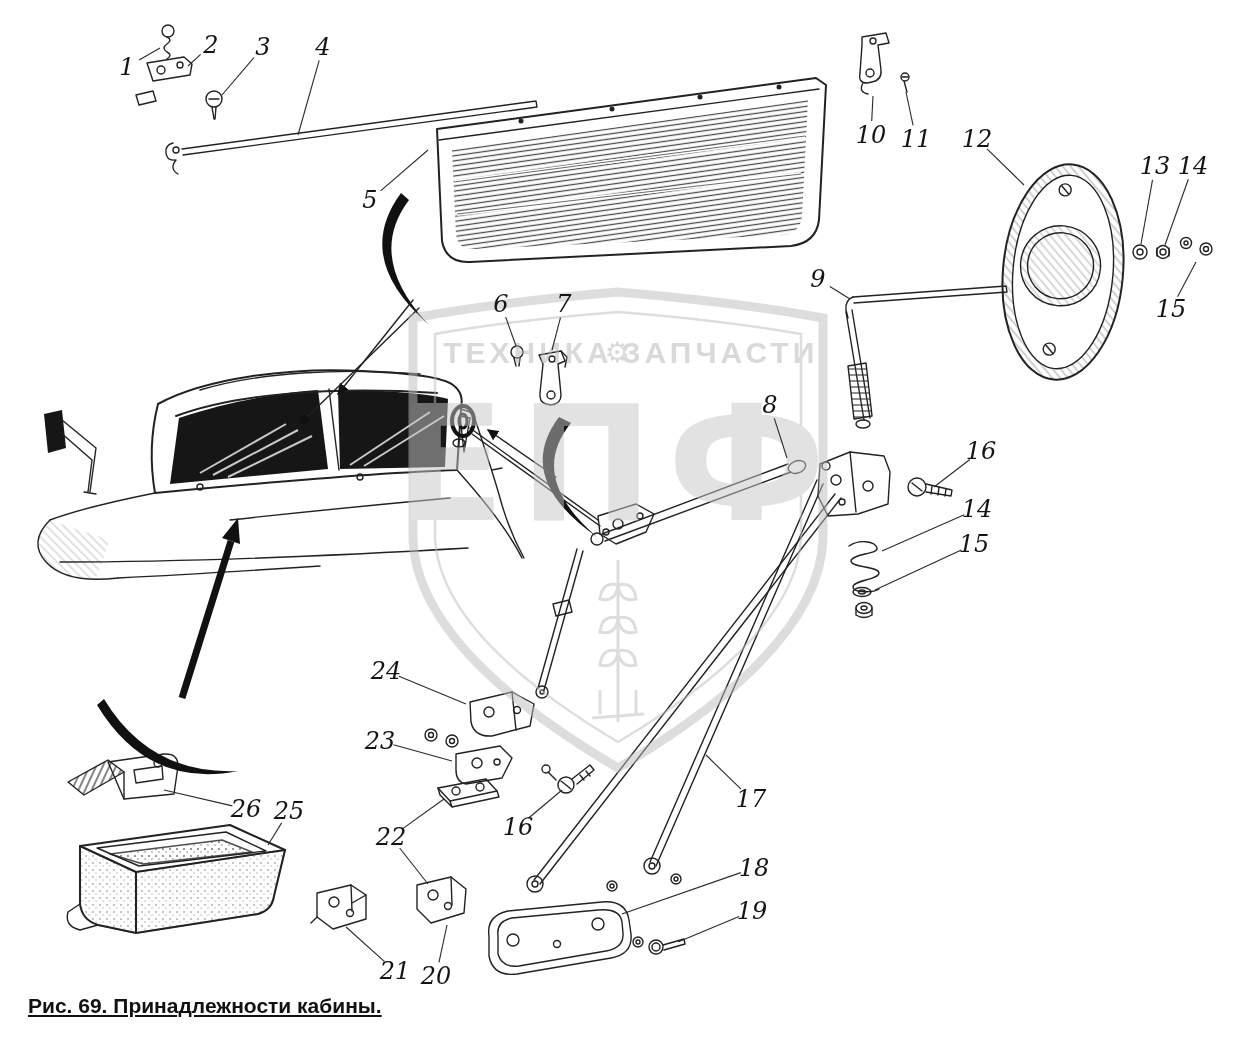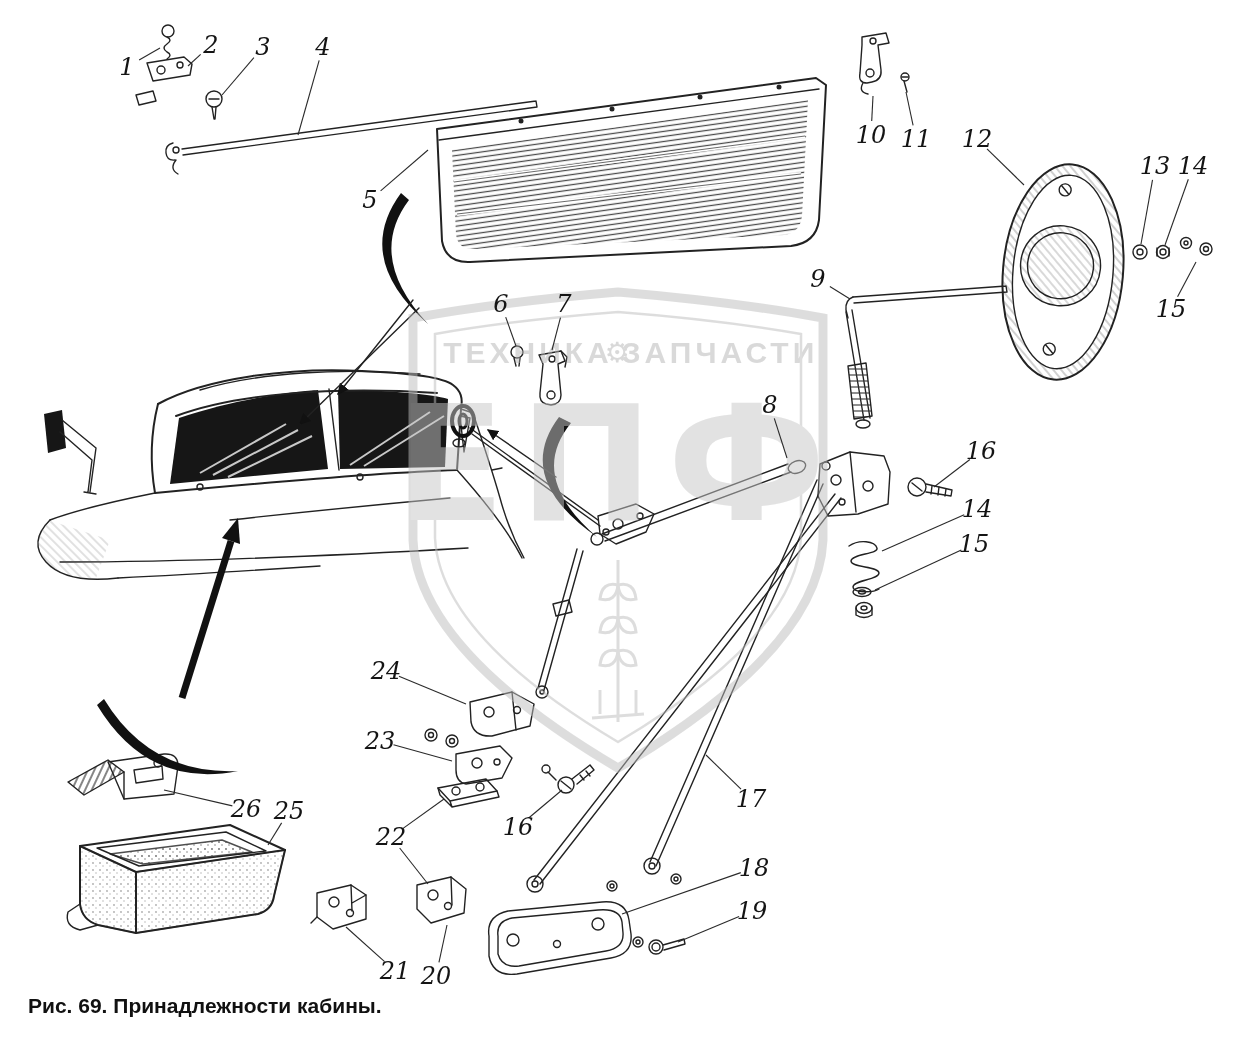--- a/index.html
+++ b/index.html
@@ -9,21 +9,21 @@
   .ink{stroke:#222;fill:none;stroke-width:1.4;stroke-linecap:round;stroke-linejoin:round;}
   .ink2{stroke:#222;fill:none;stroke-width:2;stroke-linecap:round;stroke-linejoin:round;}
   .fillink{fill:#161616;stroke:none;}
   .leader{stroke:#2a2a2a;stroke-width:1.1;fill:none;}
   .callout{font:italic 24px "DejaVu Serif",serif;fill:#141414;text-anchor:middle;}
   .wmtext{font:bold 30px "Liberation Sans",sans-serif;fill:#b5b5b5;letter-spacing:4px;text-anchor:middle;}
   .wmgear{font:28px "DejaVu Sans",sans-serif;fill:#b5b5b5;text-anchor:middle;}
   .wmmono{font:bold 160px "DejaVu Sans",sans-serif;fill:#c7c7c7;letter-spacing:14px;text-anchor:middle;}
   .wmline{stroke:#bdbdbd;fill:none;}
   .streak{stroke:#e8e8e8;stroke-width:2;fill:none;opacity:.85;}
-  .caption{position:absolute;left:28px;top:994px;font-weight:bold;font-size:21px;color:#111;}
+  .caption{position:absolute;left:28px;top:994px;font-weight:bold;font-size:21px;color:#111;text-decoration:underline;}
 </style>
 </head>
 <body>
 
 <div class="page">
 <svg width="1233" height="1041" viewBox="0 0 1233 1041">
   <defs>
     <pattern id="hatchV" patternUnits="userSpaceOnUse" width="5" height="5" patternTransform="rotate(-8)">
       <line x1="0" y1="2.5" x2="5" y2="2.5" stroke="#4a4a4a" stroke-width="1.3"></line>
     </pattern>

